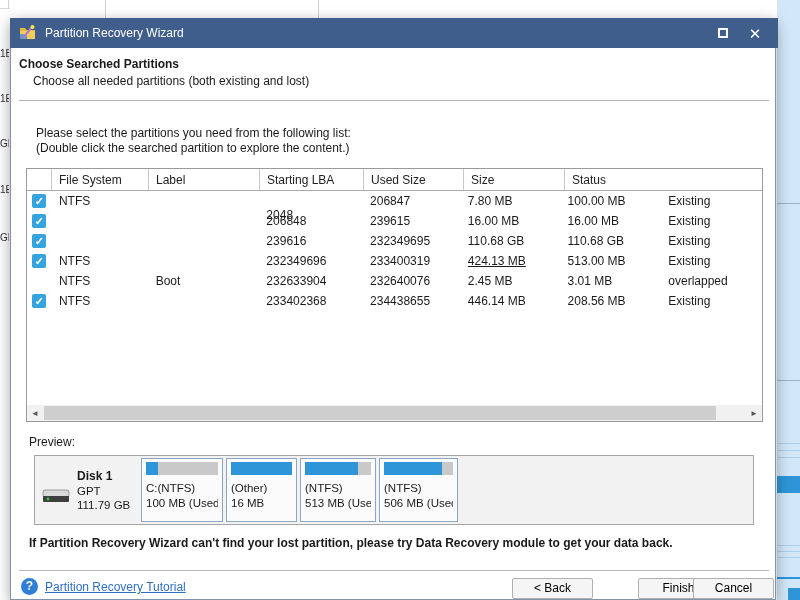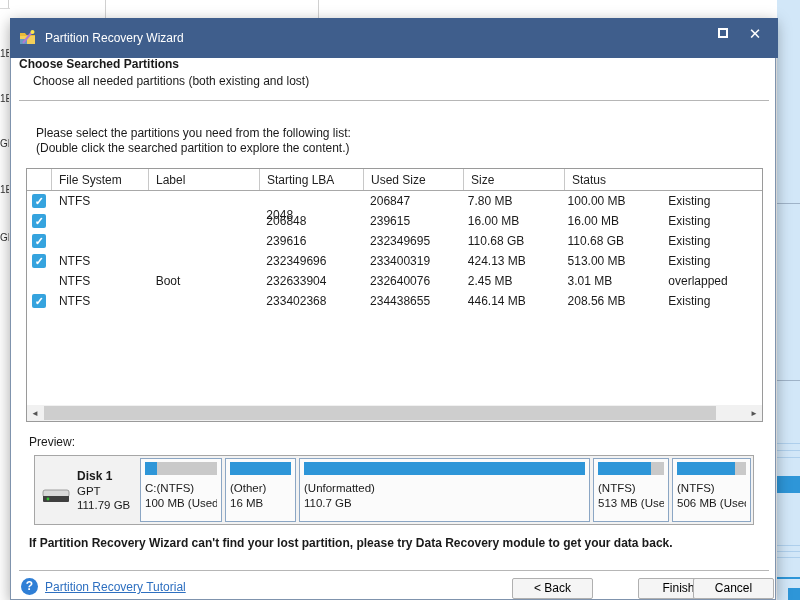--- a/index.html
+++ b/index.html
@@ -13,21 +13,21 @@
   .bg-frag { position:absolute; left:0; width:9px; overflow:hidden; font-size:10px; color:#333; white-space:nowrap; }
   .right-strip { position:absolute; left:777px; top:0; width:23px; height:600px; background:#d2e7f8; }
   .rs-line { position:absolute; left:0; width:23px; height:1px; background:#9fb3c8; }
   .rs-pale { position:absolute; left:0; width:23px; height:1px; background:#aecfec; }
   .rs-bar  { position:absolute; left:0; width:23px; background:#2e96d8; }
 
   
   .dialog { position:absolute; left:10px; top:18px; width:766px; height:582px;
             background:#ffffff; border:1px solid #7f93ad; border-top:none;
             box-shadow:0 4px 14px rgba(0,0,0,.35); }
-  .titlebar { position:absolute; left:-1px; top:0; width:768px; height:40px; background:#3f5e8c;
+  .titlebar { position:absolute; left:-1px; top:0; width:768px; height:30px; background:#3f5e8c;
               display:flex; align-items:center; }
   .titlebar .app-ic { margin:0 8px 0 9px; display:flex; }
   .title-text { color:#ffffff; font-size:12px; }
   .tb-btn { position:absolute; top:0; width:30px; height:30px; display:flex; align-items:center;
             justify-content:center; cursor:default; }
   .btn-max { right:40px; }
   .btn-close { right:8px; }
   .max-glyph { width:10px; height:10px; border:2px solid #ffffff; display:block; }
   .close-glyph { color:#ffffff; font-size:15px; line-height:15px; }
 
@@ -192,21 +192,21 @@
             <div class="tcell" style="width: 101px;">Existing</div>
           </div>
           <div class="trow">
             <div class="tcell cbx-wrap" style="width: 25px;">
               <div class="cbx">✓</div>
             </div>
             <div class="tcell" style="width: 97px;">NTFS</div>
             <div class="tcell" style="width: 111px;"></div>
             <div class="tcell" style="width: 104px;">232349696</div>
             <div class="tcell" style="width: 98px;">233400319</div>
-            <div class="tcell" style="width: 100px;">424.13 MB</div>
+            <div class="tcell" style="width: 100px; text-decoration: underline;">424.13 MB</div>
             <div class="tcell" style="width: 101px;">513.00 MB</div>
             <div class="tcell" style="width: 101px;">Existing</div>
           </div>
           <div class="trow">
             <div class="tcell cbx-wrap" style="width: 25px;"></div>
             <div class="tcell" style="width: 97px;">NTFS</div>
             <div class="tcell" style="width: 111px;">Boot</div>
             <div class="tcell" style="width: 104px;">232633904</div>
             <div class="tcell" style="width: 98px;">232640076</div>
             <div class="tcell" style="width: 100px;">2.45 MB</div>
@@ -257,27 +257,20 @@
             <div class="pline">C:(NTFS)</div>
             <div class="pline">100 MB (Used</div>
           </div>
           <div class="pblock" style="width: 71px;">
             <div class="pbar">
               <div class="fill" style="width: 100%;"></div>
             </div>
             <div class="pline">(Other)</div>
             <div class="pline">16 MB</div>
           </div>
-          <div class="pblock" style="width: 291px;">
-            <div class="pbar">
-              <div class="fill" style="width: 100%;"></div>
-            </div>
-            <div class="pline">(Unformatted)</div>
-            <div class="pline">110.7 GB</div>
-          </div>
           <div class="pblock" style="width: 76px;">
             <div class="pbar">
               <div class="fill" style="width: 81%;"></div>
             </div>
             <div class="pline">(NTFS)</div>
             <div class="pline">513 MB (Used</div>
           </div>
           <div class="pblock" style="width: 79px;">
             <div class="pbar">
               <div class="fill" style="width: 84%;"></div>

